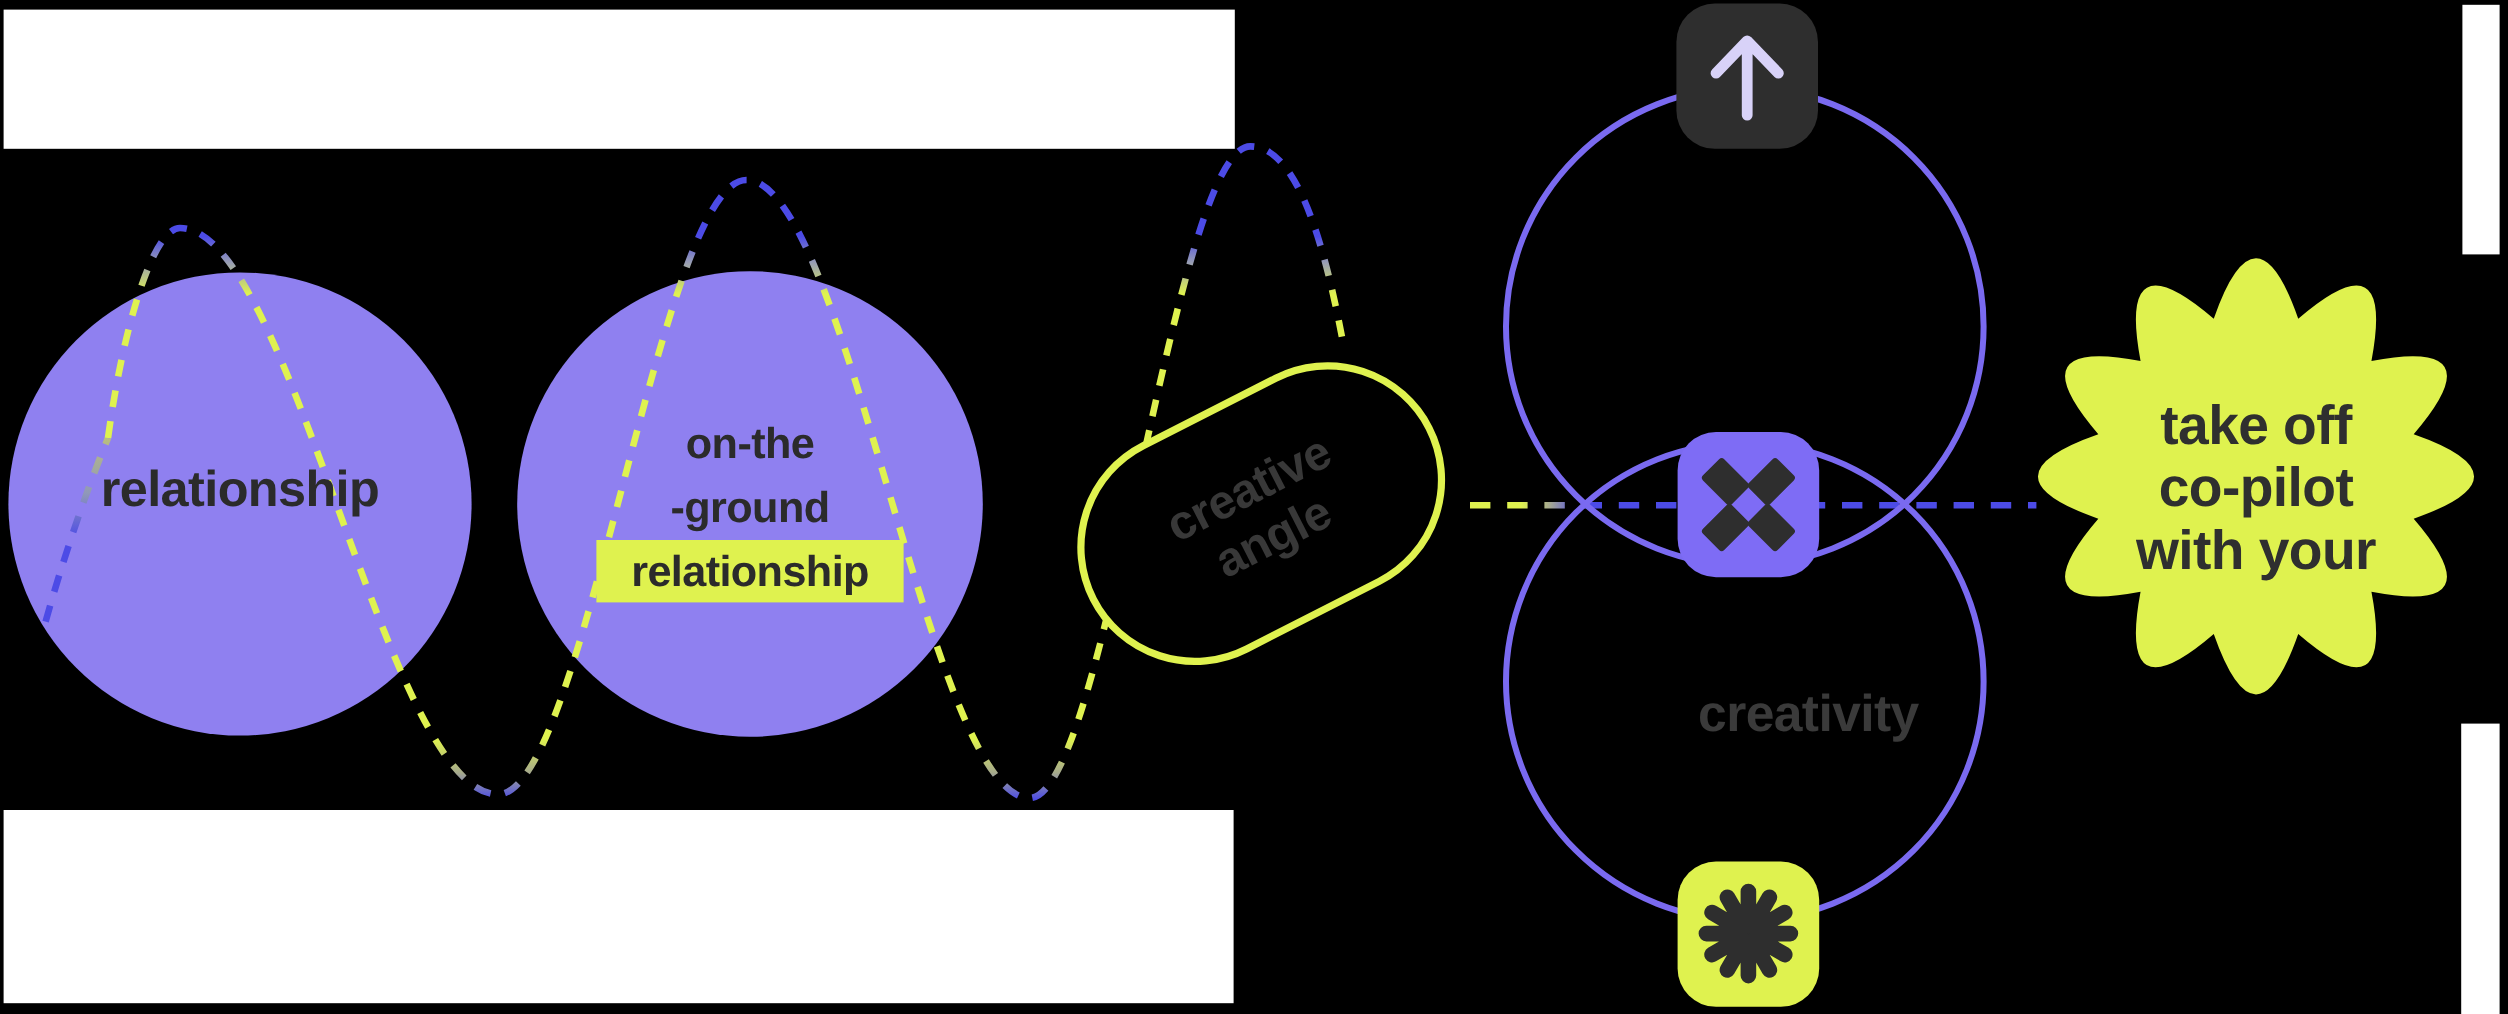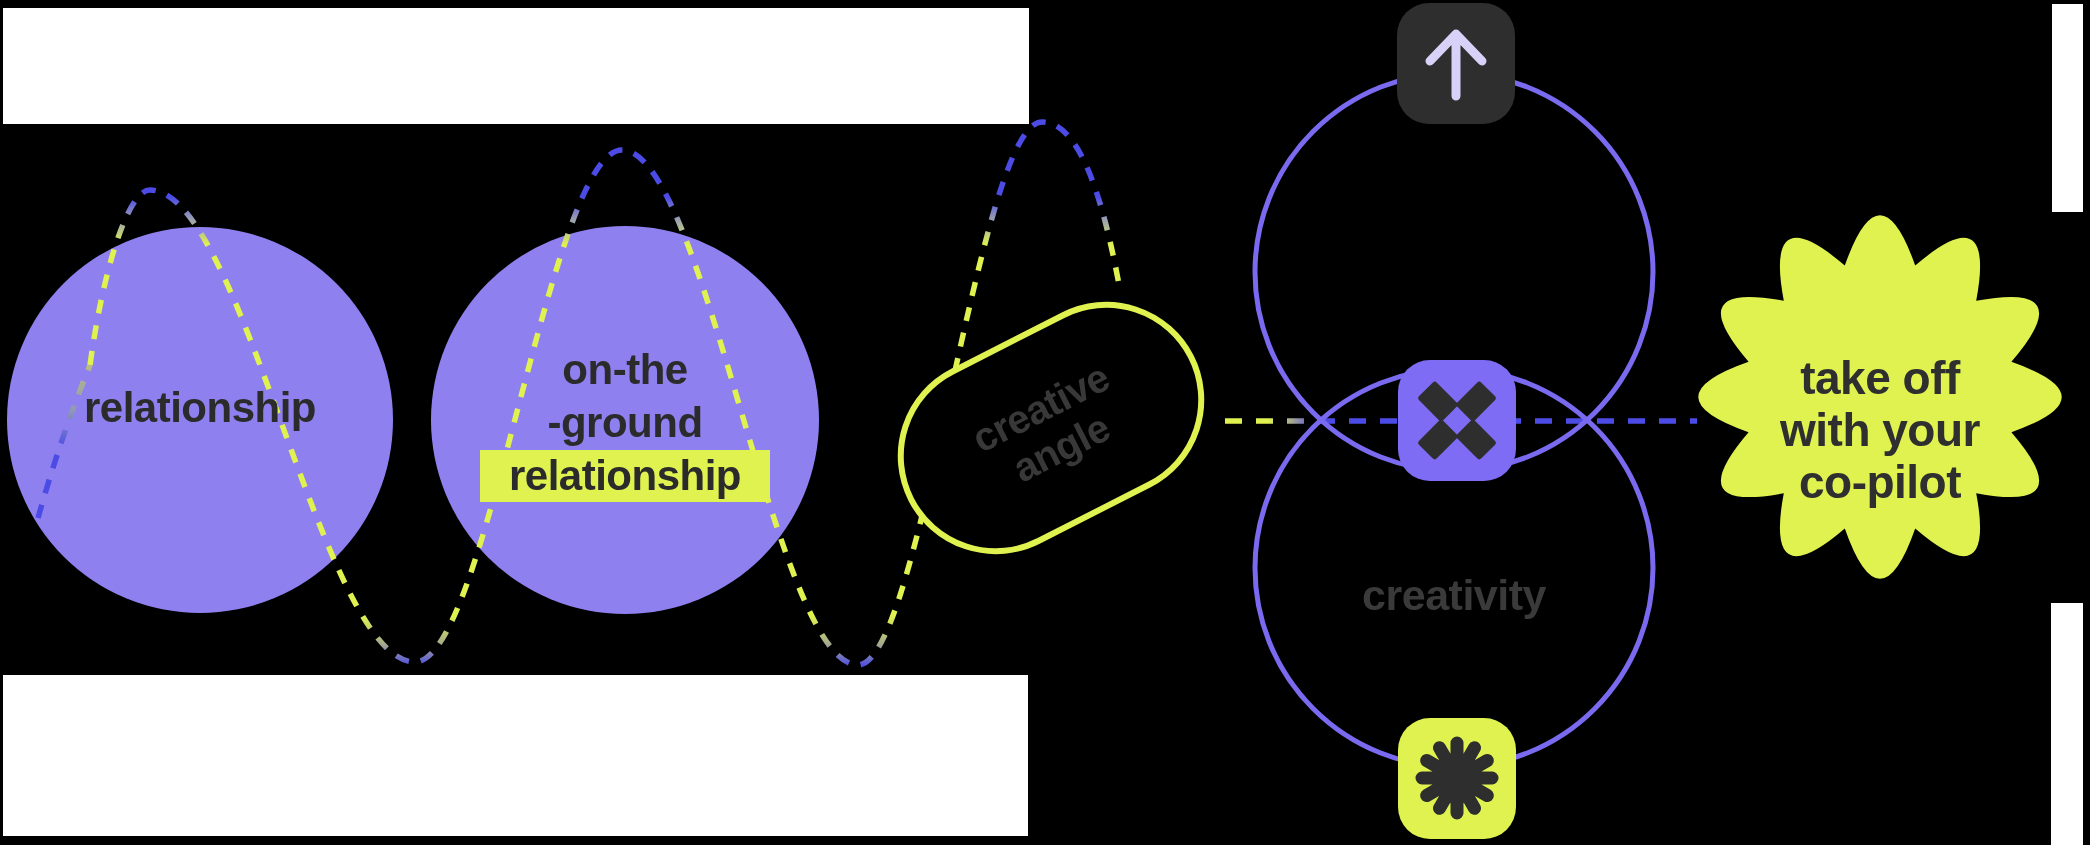--- a/index.html
+++ b/index.html
@@ -15,38 +15,38 @@
   .rect-bl{left:3px;top:675px;width:1025px;height:161px;}
   .rect-rt{left:2052px;top:4px;width:31px;height:208px;}
   .rect-rb{left:2051px;top:603px;width:32px;height:242px;}
   .pcircle{position:absolute;border-radius:50%;background:var(--purple);}
   .c1{left:7px;top:227px;width:386px;height:386px;}
   .c2{left:431px;top:226px;width:388px;height:388px;}
   svg.overlay{position:absolute;left:0;top:0;width:2090px;height:845px;overflow:visible;}
   .stage-label{position:absolute;text-align:center;font-weight:700;color:var(--circle-text);
                letter-spacing:-0.5px;}
   .c1text{left:30px;top:381px;width:340px;font-size:42px;line-height:54px;}
-  .c2text{left:455px;top:343px;width:340px;font-size:42px;line-height:53px;}
+  .c2text{left:455px;top:343px;width:340px;font-size:36px;line-height:53px;}
   .c2text .hl{display:inline-block;background:var(--yellow);padding:0 29px;line-height:52px;}
   .pill{position:absolute;left:891px;top:330px;width:320px;height:196px;box-sizing:border-box;
         border:6px solid var(--yellow);border-radius:98px;background:#000;
         transform:rotate(-27deg);display:flex;align-items:center;justify-content:center;}
   .pill-text{text-align:center;font-weight:700;font-size:40px;line-height:45px;
              color:var(--pill-text);letter-spacing:-0.5px;}
   .venn-label{position:absolute;width:300px;text-align:center;font-weight:700;font-size:43px;
               color:var(--label-gray);letter-spacing:-0.5px;}
   .vl-top{left:1304px;top:232px;}
-  .vl-bottom{left:1304px;top:571px;}
+  .vl-bottom{left:1357px;top:571px;}
   .icon{position:absolute;width:118px;height:121px;border-radius:32px;
         display:flex;align-items:center;justify-content:center;}
   .icon-top{left:1397px;top:3px;background:var(--dark);}
   .icon-mid{left:1398px;top:360px;background:var(--icon-purple);}
   .icon-bot{left:1398px;top:718px;background:var(--yellow);}
   .badge-svg{position:absolute;left:1690px;top:207px;width:380px;height:380px;overflow:visible;}
-  .badge-text{position:absolute;left:1720px;top:352px;width:320px;text-align:center;
+  .badge-text{position:absolute;left:1720px;top:328px;width:320px;text-align:center;
               font-weight:700;font-size:46px;line-height:52px;color:var(--badge-text);
               letter-spacing:-0.5px;}
   .line{display:block;}
 </style>
 </head>
 <body>
 
 <div class="canvas">
 
   <div class="white-rect rect-tl"></div>
@@ -140,17 +140,17 @@
       <circle cx="59" cy="60" r="13" style="fill:var(--dark)"></circle>
       <path id="flower-rays" fill="none" style="stroke:var(--dark)" stroke-width="13" stroke-linecap="round" d="M66.0 60.0L94.0 60.0M65.1 63.5L89.3 77.5M62.5 66.1L76.5 90.3M59.0 67.0L59.0 95.0M55.5 66.1L41.5 90.3M52.9 63.5L28.7 77.5M52.0 60.0L24.0 60.0M52.9 56.5L28.7 42.5M55.5 53.9L41.5 29.7M59.0 53.0L59.0 25.0M62.5 53.9L76.5 29.7M65.1 56.5L89.3 42.5"></path>
     </svg>
   </div>
 
   <svg class="badge-svg" viewBox="0 0 380 380">
     <path id="badge-star" style="fill:var(--yellow)" d="M154.8 58.6 Q190.0 -42.0 225.2 58.6 Q306.0 -10.9 286.2 93.8 Q390.9 74.0 321.4 154.8 Q422.0 190.0 321.4 225.2 Q390.9 306.0 286.2 286.2 Q306.0 390.9 225.2 321.4 Q190.0 422.0 154.8 321.4 Q74.0 390.9 93.8 286.2 Q-10.9 306.0 58.6 225.2 Q-42.0 190.0 58.6 154.8 Q-10.9 74.0 93.8 93.8 Q74.0 -10.9 154.8 58.6 Z"></path>
   </svg>
   <div class="badge-text">
     <span class="line">take off</span>
+    <span class="line">co-pilot</span>
     <span class="line">with your</span>
-    <span class="line">co-pilot</span>
   </div>
 
 </div>
 
 </body></html>

